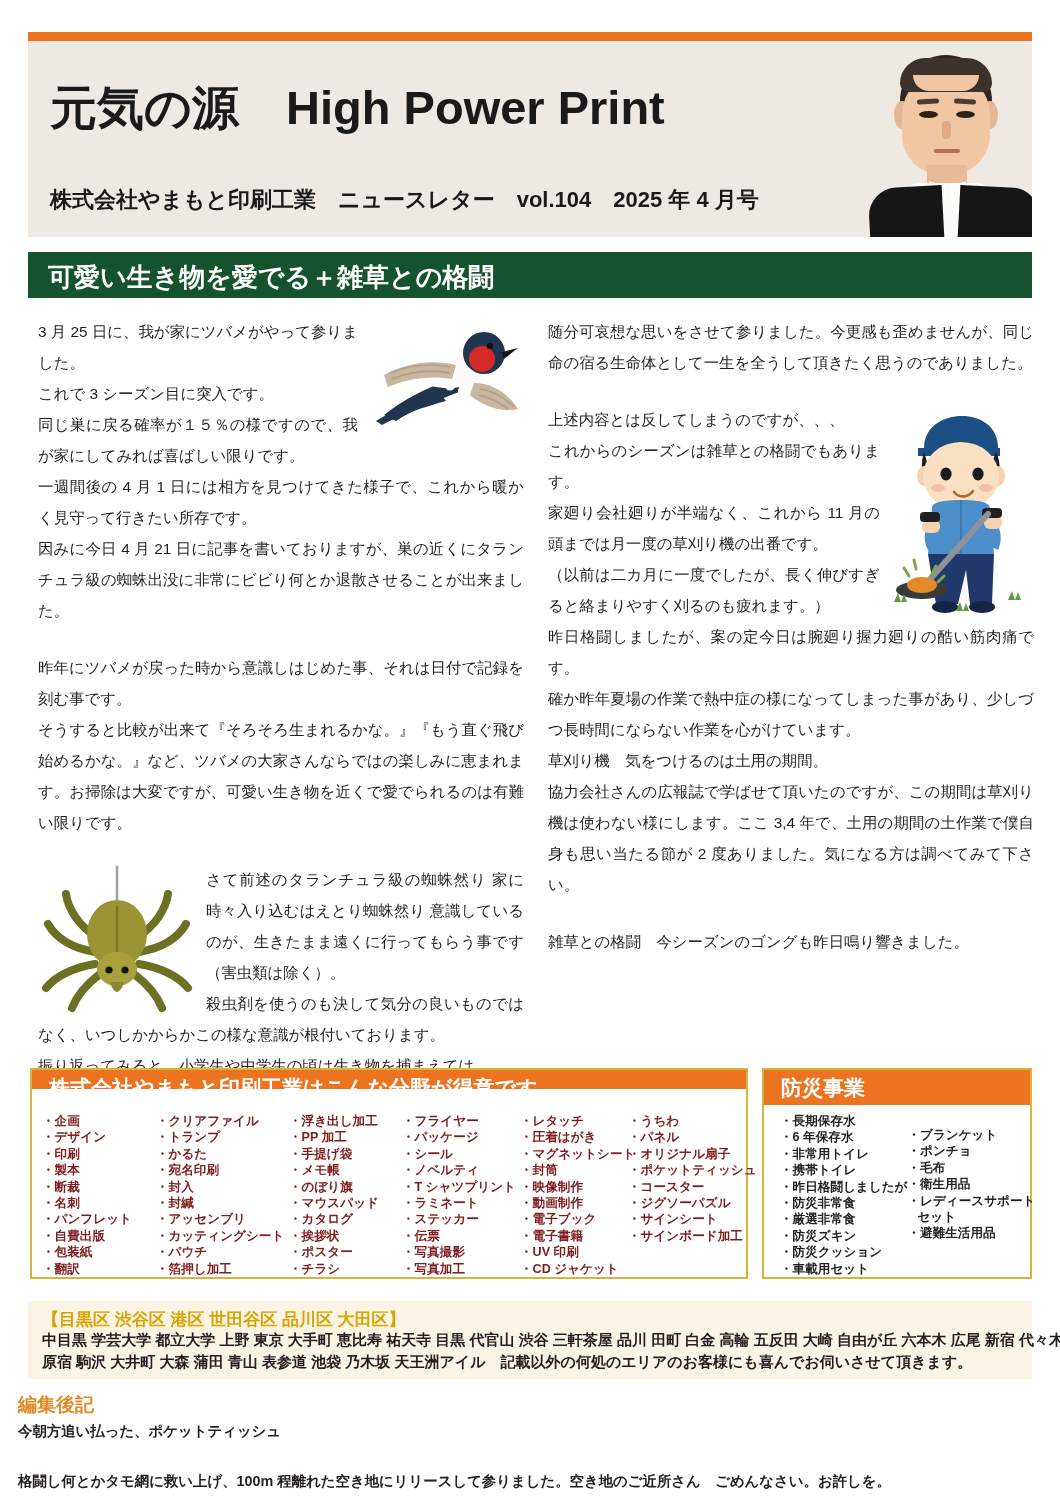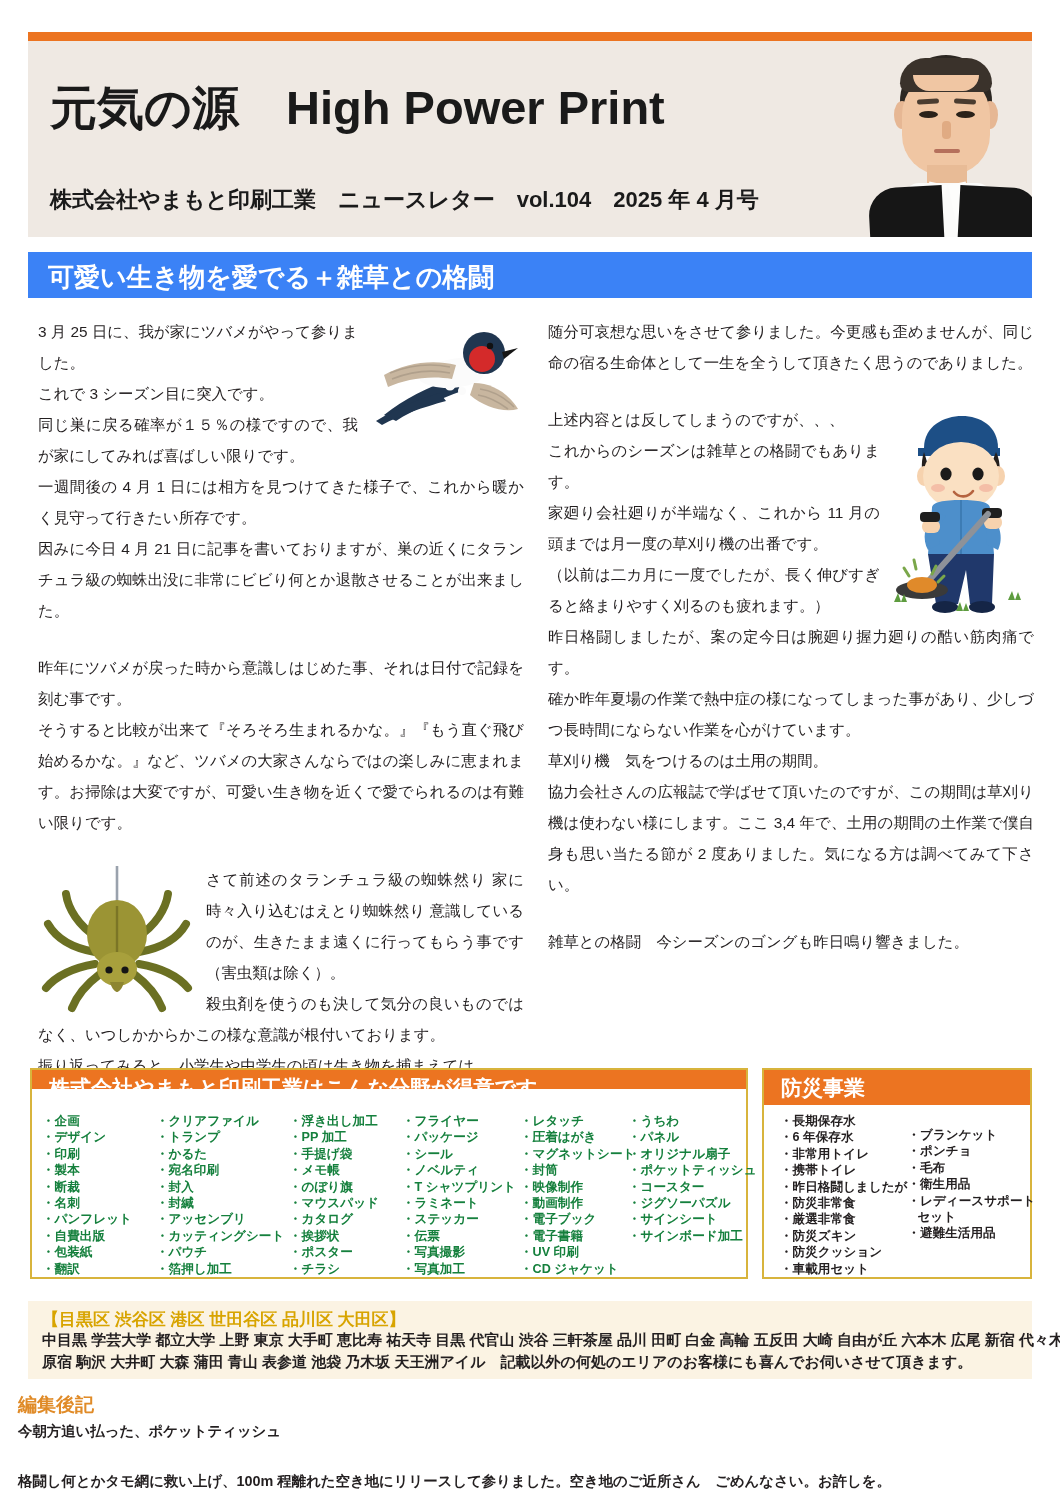--- a/index.html
+++ b/index.html
@@ -77,21 +77,21 @@
     background:#fdfdfc; transform: rotate(12deg);
   }
   .p-collar-r {
     position:absolute; left:83px; top:142px; width:18px; height:40px;
     background:#fdfdfc; transform: rotate(-12deg);
   }
 
   
   .band {
     position: absolute; left: 28px; top: 252px; width: 1004px; height: 46px;
-    background: #3b82f6;
+    background: #14532d;
     padding-left: 28px;
   }
   .band-text {
     position: absolute; left: 20px; top: 8px;
     font-size: 26px; font-weight: 700; color: #ffffff; white-space: pre;
   }
 
   
   .col {
     position: absolute; top: 316px; width: 486px;
@@ -129,21 +129,21 @@
     display: flex; padding: 8px 6px 0 10px;
   }
   .svc-col { flex: 0 0 auto; }
   .svc-col:nth-child(1){ width: 114px; }
   .svc-col:nth-child(2){ width: 133px; }
   .svc-col:nth-child(3){ width: 113px; }
   .svc-col:nth-child(4){ width: 118px; }
   .svc-col:nth-child(5){ width: 108px; }
   .svc-col:nth-child(6){ width: 128px; }
   .svc-item {
-    font-size: 12.6px; line-height: 16.4px; font-weight: 700; color: #15803d;
+    font-size: 12.6px; line-height: 16.4px; font-weight: 700; color: #7f1d1d;
     white-space: nowrap;
   }
 
   
   .bou {
     position: absolute; left: 762px; top: 1068px; width: 270px; height: 211px;
     border: 2px solid #d8b43c; background: #ffffff;
   }
   .bou-hd {
     position: absolute; left: 0; top: 0; width: 100%; height: 35px;

